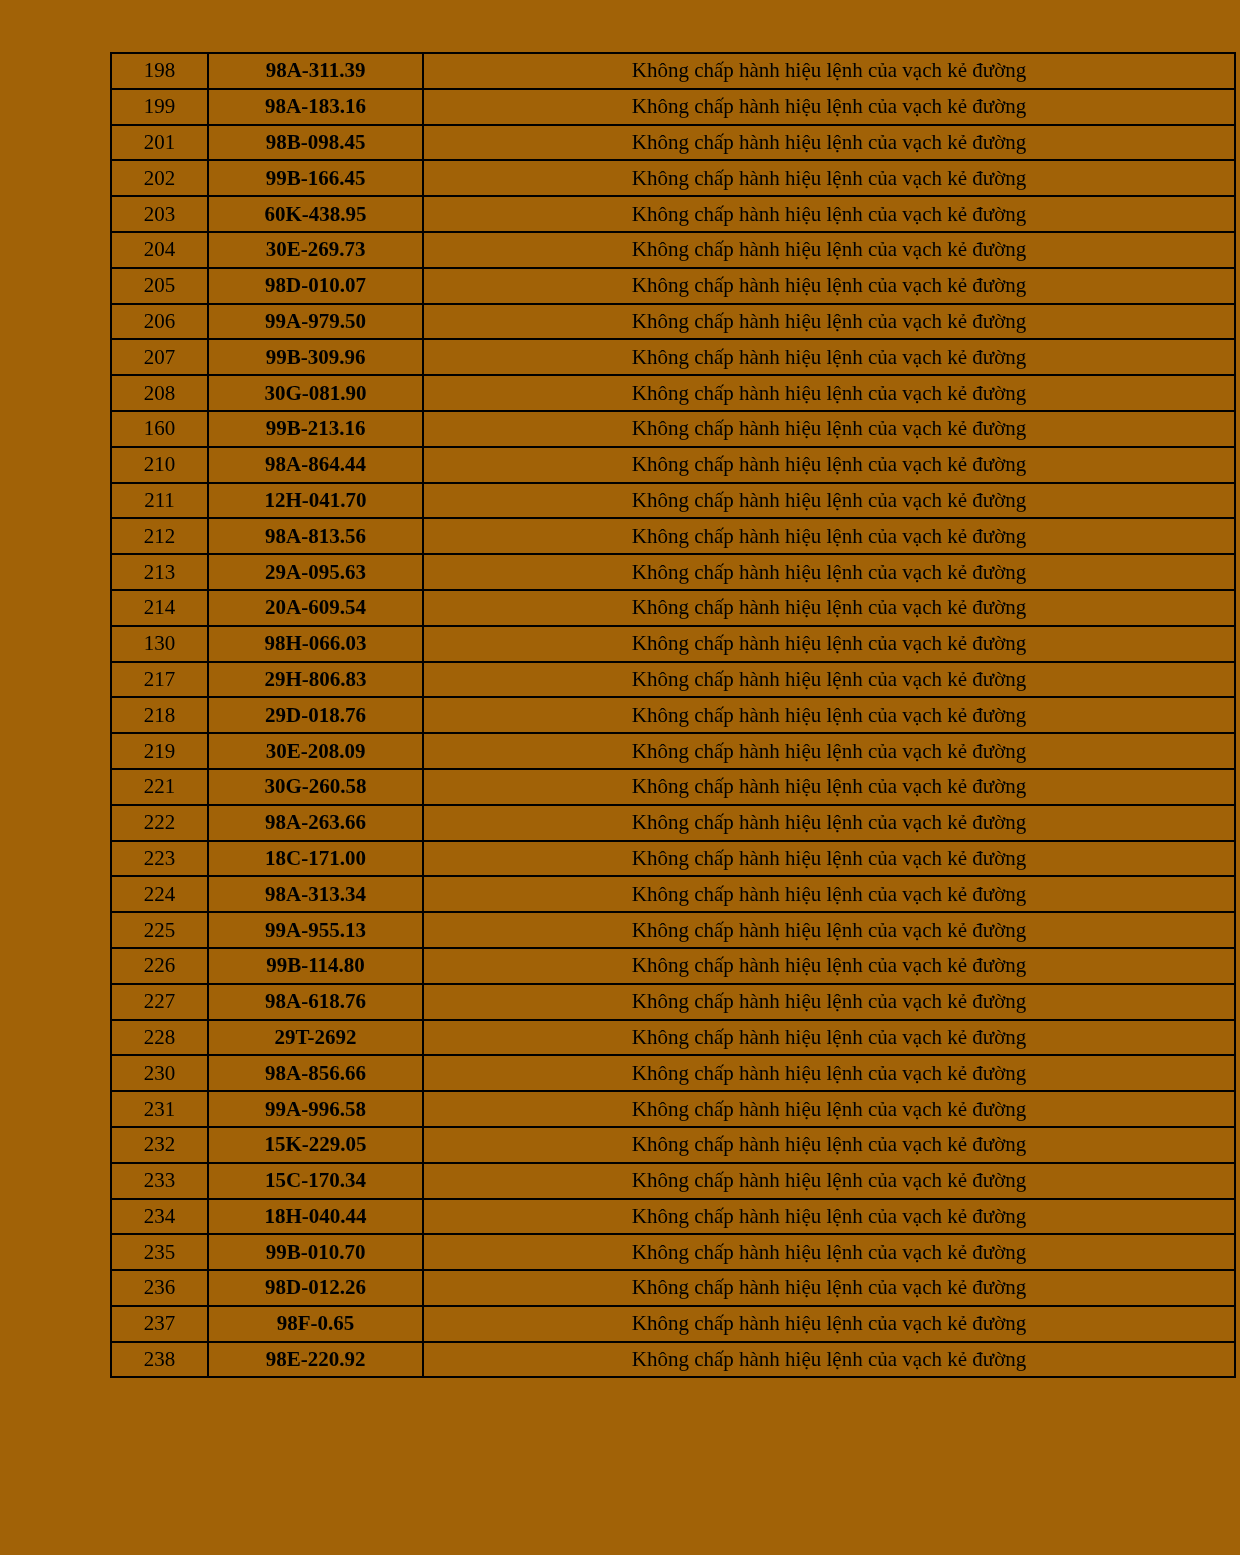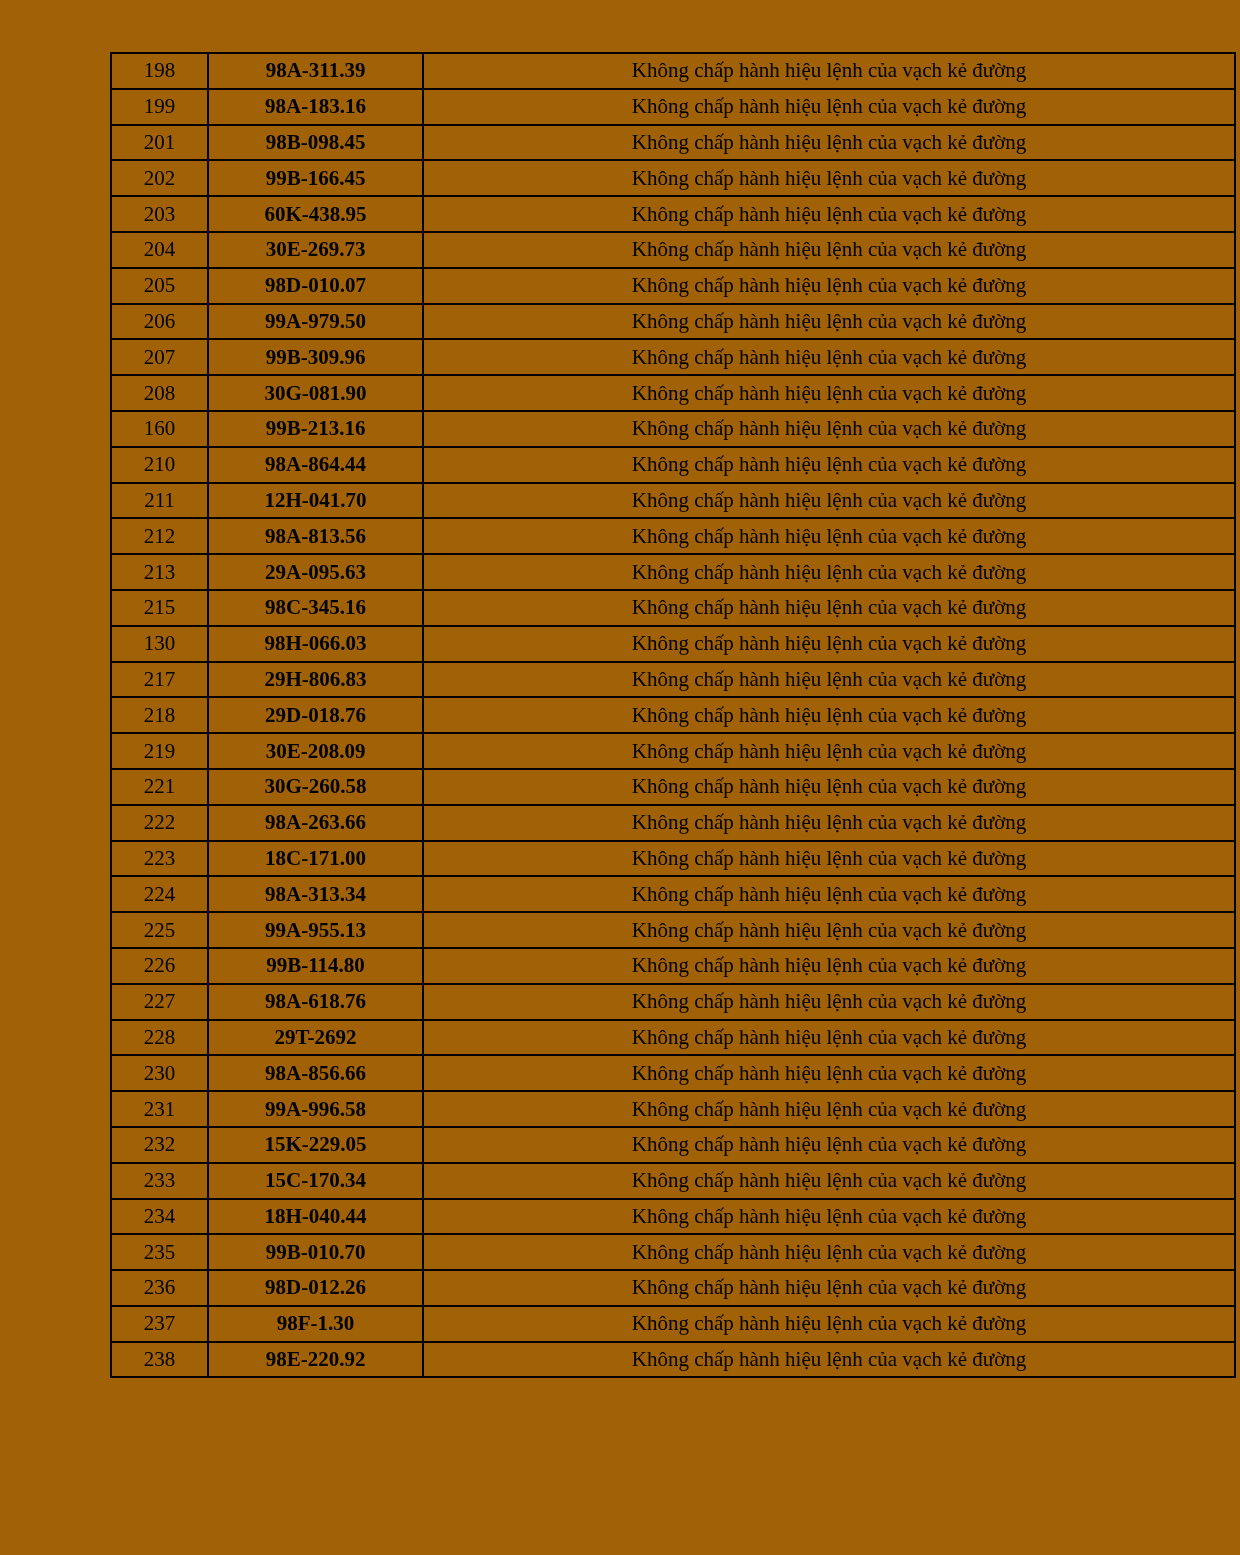--- a/index.html
+++ b/index.html
@@ -114,22 +114,22 @@
           <td class="col-no">212</td>
           <td class="col-plate">98A-813.56</td>
           <td class="col-violation">Không chấp hành hiệu lệnh của vạch kẻ đường</td>
         </tr>
         <tr>
           <td class="col-no">213</td>
           <td class="col-plate">29A-095.63</td>
           <td class="col-violation">Không chấp hành hiệu lệnh của vạch kẻ đường</td>
         </tr>
         <tr>
-          <td class="col-no">215</td>
-          <td class="col-plate">98C-345.16</td>
+          <td class="col-no">214</td>
+          <td class="col-plate">20A-609.54</td>
           <td class="col-violation">Không chấp hành hiệu lệnh của vạch kẻ đường</td>
         </tr>
         <tr>
           <td class="col-no">130</td>
           <td class="col-plate">98H-066.03</td>
           <td class="col-violation">Không chấp hành hiệu lệnh của vạch kẻ đường</td>
         </tr>
         <tr>
           <td class="col-no">217</td>
           <td class="col-plate">29H-806.83</td>
@@ -215,21 +215,21 @@
           <td class="col-plate">99B-010.70</td>
           <td class="col-violation">Không chấp hành hiệu lệnh của vạch kẻ đường</td>
         </tr>
         <tr>
           <td class="col-no">236</td>
           <td class="col-plate">98D-012.26</td>
           <td class="col-violation">Không chấp hành hiệu lệnh của vạch kẻ đường</td>
         </tr>
         <tr>
           <td class="col-no">237</td>
-          <td class="col-plate">98F-1.30</td>
+          <td class="col-plate">98F-0.65</td>
           <td class="col-violation">Không chấp hành hiệu lệnh của vạch kẻ đường</td>
         </tr>
         <tr>
           <td class="col-no">238</td>
           <td class="col-plate">98E-220.92</td>
           <td class="col-violation">Không chấp hành hiệu lệnh của vạch kẻ đường</td>
         </tr>
       </tbody>
   </table>
 </div>

